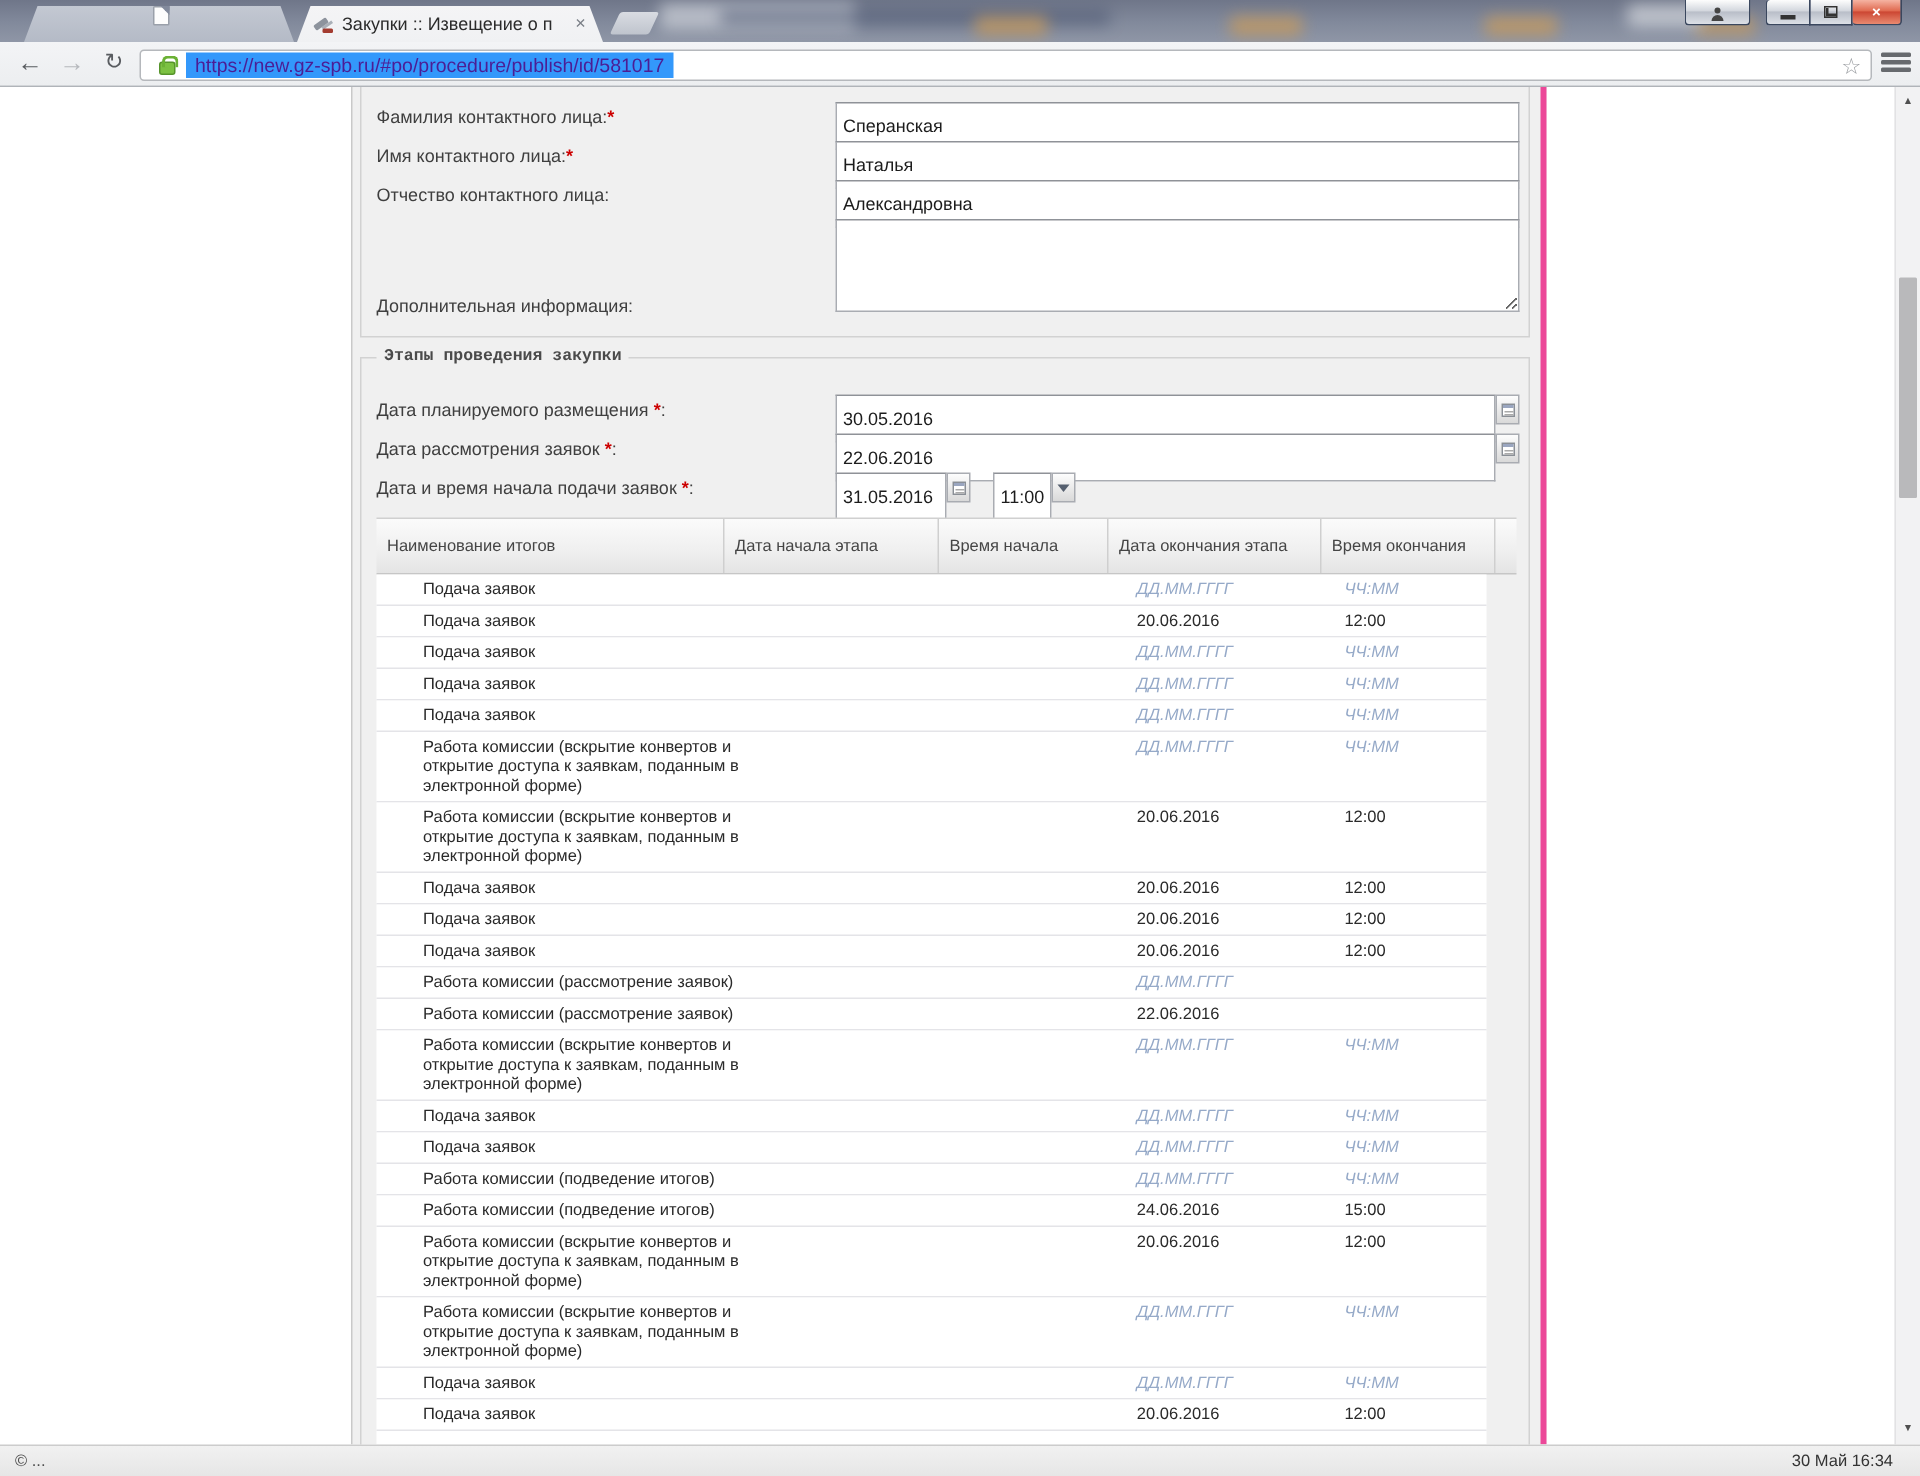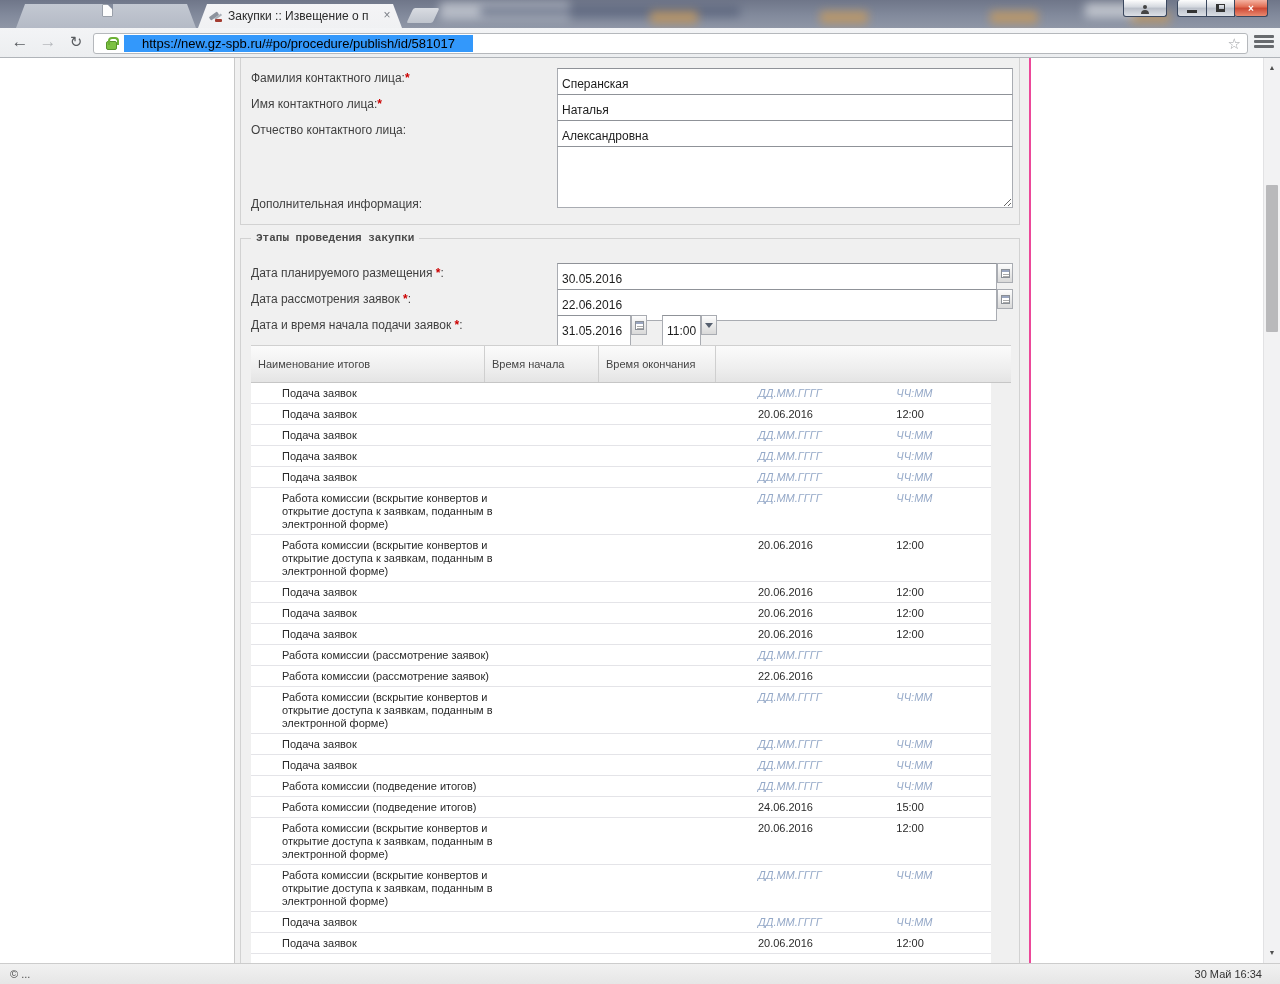--- a/index.html
+++ b/index.html
@@ -42,29 +42,29 @@
   .toolbar { position:absolute; left:0; top:28px; width:1280px; height:30px;
     background:linear-gradient(180deg,#f3f4f6,#eceef0); border-bottom:1px solid #b0b4b9; }
   .navbtn { position:absolute; top:2px; width:24px; height:24px; text-align:center; line-height:24px;
     font-size:17px; color:#595c60; }
   .navbtn.disabled { color:#b6b9bd; }
   .addressbar { position:absolute; left:93px; top:5px; width:1155px; height:21px; background:#fff;
     border:1px solid #b5b8bc; border-radius:3px; display:flex; align-items:center; padding:0 4px; }
   .lock { width:11px; height:9px; background:#7cc142; border:1px solid #56942b; border-radius:2px; position:relative; margin:3px 7px 0 8px; flex:0 0 auto; }
   .lock:before { content:""; position:absolute; left:1px; top:-5px; width:7px; height:6px;
     border:2px solid #6bb135; border-bottom:none; border-radius:4px 4px 0 0; }
-  .url-sel { background:#3398fb; color:#000000; font-size:13px; padding:1px 18px; white-space:nowrap; }
+  .url-sel { background:#3398fb; color:#4c1d95; font-size:13px; padding:1px 6px; white-space:nowrap; }
   .star { margin-left:auto; font-size:15px; color:#9a9da1; flex:0 0 auto; padding-right:2px; }
   .menu-btn { position:absolute; right:6px; top:7px; width:20px; height:16px; }
   .menu-btn i { display:block; height:3px; background:#676a6e; margin-bottom:2px; border-radius:1px; }
 
   
   .page { position:absolute; left:0; top:58px; width:1280px; height:905px; background:#fff; overflow:hidden; }
   .panel { position:absolute; left:234px; top:0; width:797px; height:100%;
-    background:#f0f0f0; border-left:1px solid #c9c9c9; border-right:2px solid #ec4899; }
+    background:#f0f0f0; border-left:1px solid #c9c9c9; border-right:4px solid #ec4899; }
   .fieldset { position:absolute; left:5px; width:780px; border:1px solid #d2d2d2; }
   .fs1 { top:-6px; height:173px; }
   .fs2 { top:180px; height:1200px; }
   .legend { position:absolute; top:-7px; left:10px; background:#f0f0f0; padding:0 5px;
     font-size:11px; font-weight:bold; color:#4a4a4a;font-family:Liberation Mono, monospace; }
   .flabel { position:absolute; left:10px; font-size:12px; color:#3f3f3f; }
   .req { color:#cc0000; font-weight:bold; }
   .tinput { position:absolute; left:316px; background:#fff; border:1px solid #a9acb2; border-top-color:#8f9298;
     font-size:12px; color:#1c1c1c; padding:2px 4px; height:32px; width:456px;
     font-family:"Liberation Sans","DejaVu Sans",sans-serif; }
@@ -215,21 +215,23 @@
             <span class="cal"></span>
           </span>
         <input class="tinput" style="left: 421px; width: 39px;" value="11:00">
         <span class="trigger" style="left:460px;">
             <span class="dd-arrow"></span>
           </span>
       </div>
 
       <div class="grid-head">
         <div class="hcell hc1">Наименование итогов</div>
+        <div class="hcell hc2">Дата начала этапа</div>
         <div class="hcell hc3">Время начала</div>
+        <div class="hcell hc4">Дата окончания этапа</div>
         <div class="hcell hc5">Время окончания</div>
         <div class="hcell hspacer"></div>
       </div>
 
       <div class="grid-body">
   <div class="trow">
     <div class="tc c-name">Подача заявок</div>
     <div class="tc c-sdate"></div>
     <div class="tc c-stime"></div>
     <div class="tc c-date ph">ДД.ММ.ГГГГ</div>

